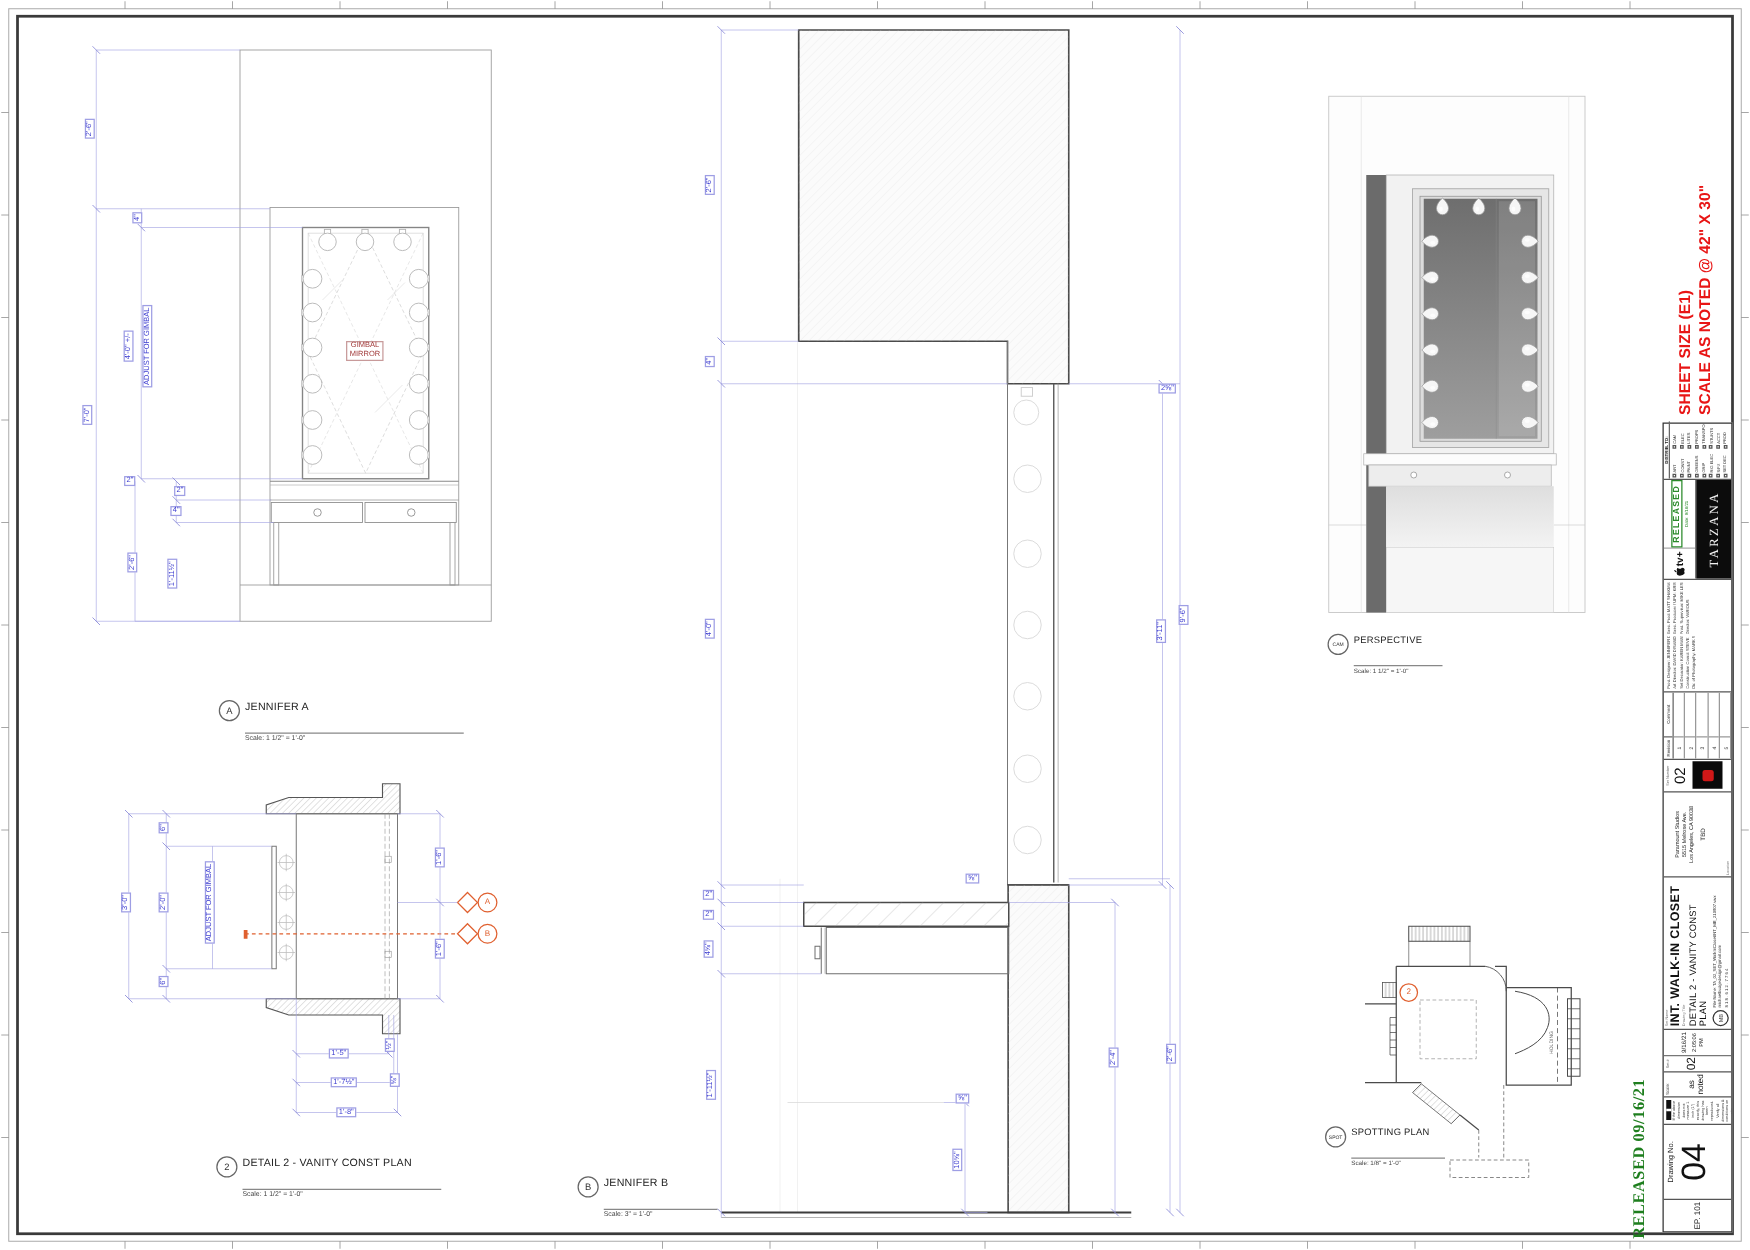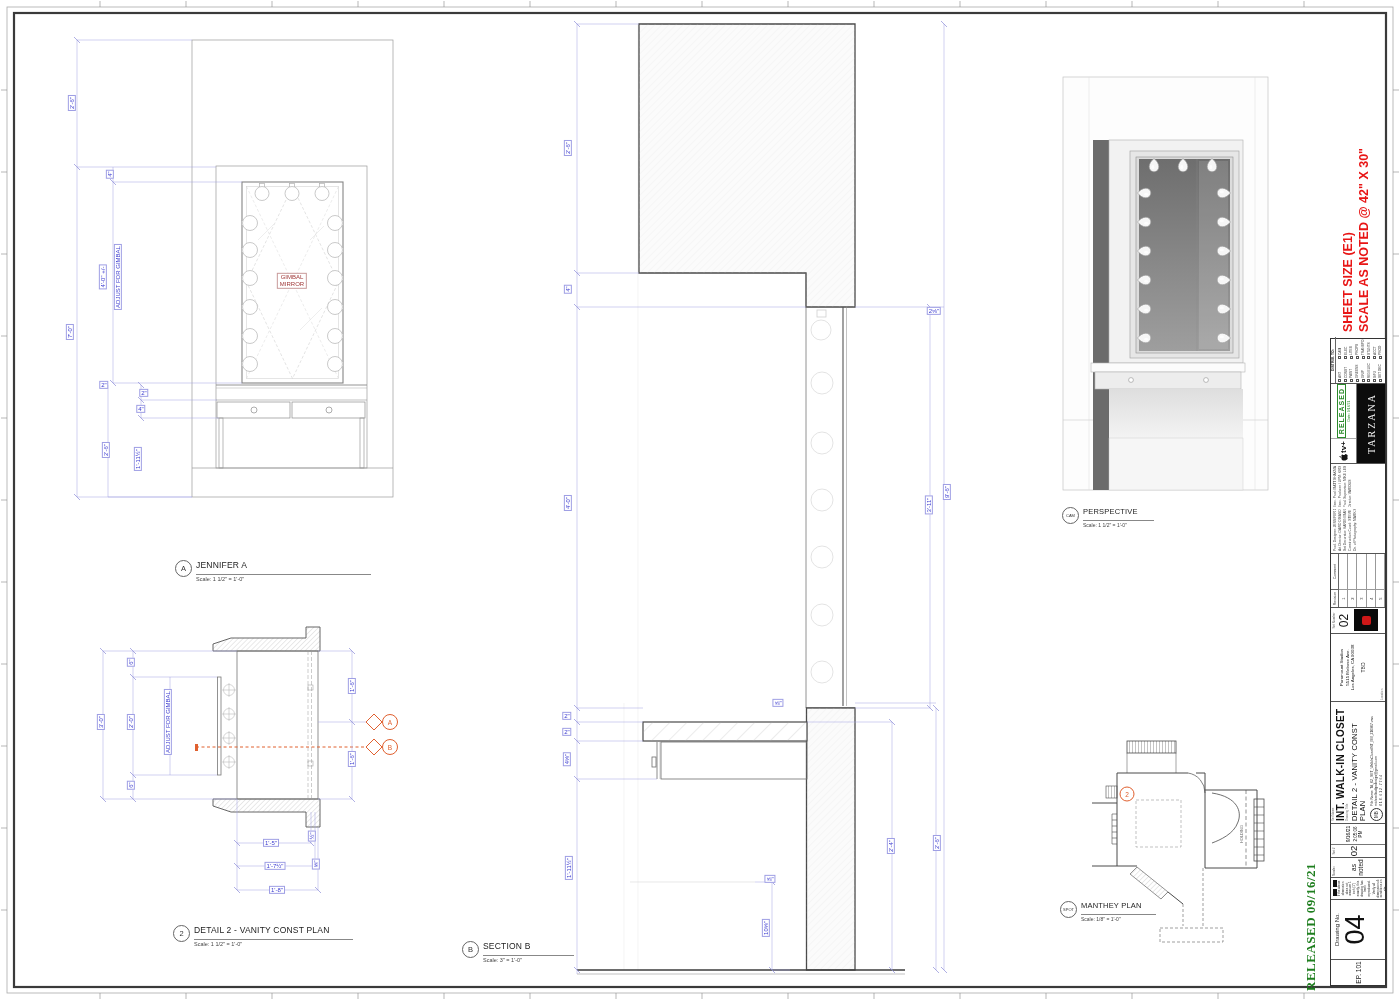--- a/index.html
+++ b/index.html
@@ -9,21 +9,21 @@
   .dim{position:absolute;transform:translate(-50%,-50%);font-size:6px;line-height:1.05;color:#3c3cd0;
        background:#fff;border:0.5px solid #9e9ee4;padding:0 1px;white-space:nowrap;z-index:6;}
   .dim.v{transform:translate(-50%,-50%) rotate(-90deg);}
   .mirror-label{position:absolute;transform:translate(-50%,-50%);text-align:center;font-size:6px;line-height:1.2;
        color:#a03838;border:0.5px solid #c89a9a;background:#fff;padding:0 2px;z-index:6;}
   .callout{position:absolute;display:flex;align-items:flex-start;gap:4px;z-index:7;}
   .co-circ{width:15px;height:15px;border:1px solid #666;border-radius:50%;display:flex;align-items:center;
        justify-content:center;font-size:7.5px;color:#333;flex:0 0 auto;background:#fff;}
   .co-circ.sm{font-size:4px;}
   .co-text{flex:1;}
-  .co-title{font-size:8.5px;color:#222;letter-spacing:0.2px;border-bottom:1px solid #888;padding-bottom:4px;}
+  .co-title{font-size:8.5px;color:#222;letter-spacing:0.2px;border-bottom:1px solid #888;padding-bottom:16px;}
   .co-scale{font-size:5.5px;color:#444;margin-top:1px;}
   .mk{position:absolute;transform:translate(-50%,-50%);color:#e0602f;font-size:6.5px;z-index:7;}
   .tiny-v{position:absolute;transform:translate(-50%,-50%) rotate(-90deg);font-size:4px;color:#666;z-index:6;white-space:nowrap;}
   .red-note{position:absolute;left:1341px;top:332px;width:182px;height:34px;transform:rotate(-90deg);
        transform-origin:0 0;color:#e81515;font-weight:bold;font-size:12.5px;line-height:1.25;white-space:nowrap;z-index:8;}
   .green-note{position:absolute;left:1303px;top:991px;width:142px;height:17px;transform:rotate(-90deg);
        transform-origin:0 0;color:#1e7e1e;font-family:"Liberation Serif",serif;font-weight:bold;
        font-size:13px;letter-spacing:0.5px;white-space:nowrap;z-index:8;}
   
   .tb{position:absolute;left:1330px;top:986px;width:648px;height:56px;transform:rotate(-90deg);
@@ -438,35 +438,35 @@
   <div class="callout" style="left:173px;top:925px;width:180px">
     <div class="co-circ">2</div>
     <div class="co-text">
         <div class="co-title">DETAIL 2 - VANITY CONST PLAN</div>
       <div class="co-scale">Scale: 1 1/2" = 1'-0"</div>
       </div>
   </div>
   <div class="callout" style="left:462px;top:941px;width:112px">
     <div class="co-circ">B</div>
     <div class="co-text">
-        <div class="co-title">SECTION B</div>
+        <div class="co-title">JENNIFER B</div>
       <div class="co-scale">Scale: 3" = 1'-0"</div>
       </div>
   </div>
   <div class="callout" style="left:1062px;top:507px;width:92px">
     <div class="co-circ sm">CAM</div>
     <div class="co-text">
         <div class="co-title" style="font-size:7.5px">PERSPECTIVE</div>
       <div class="co-scale" style="font-size:5px">Scale: 1 1/2" = 1'-0"</div>
       </div>
   </div>
   <div class="callout" style="left:1060px;top:901px;width:96px">
     <div class="co-circ sm">SPOT</div>
     <div class="co-text">
-        <div class="co-title" style="font-size:7.5px">MANTHEY PLAN</div>
+        <div class="co-title" style="font-size:7.5px">SPOTTING PLAN</div>
       <div class="co-scale" style="font-size:5px">Scale: 1/8" = 1'-0"</div>
       </div>
   </div>
 
   <div class="red-note">
     <div>SHEET SIZE (E1)</div>
     <div>SCALE AS NOTED @ 42" X 30"</div>
   </div>
   <div class="green-note">RELEASED  09/16/21</div>
 

